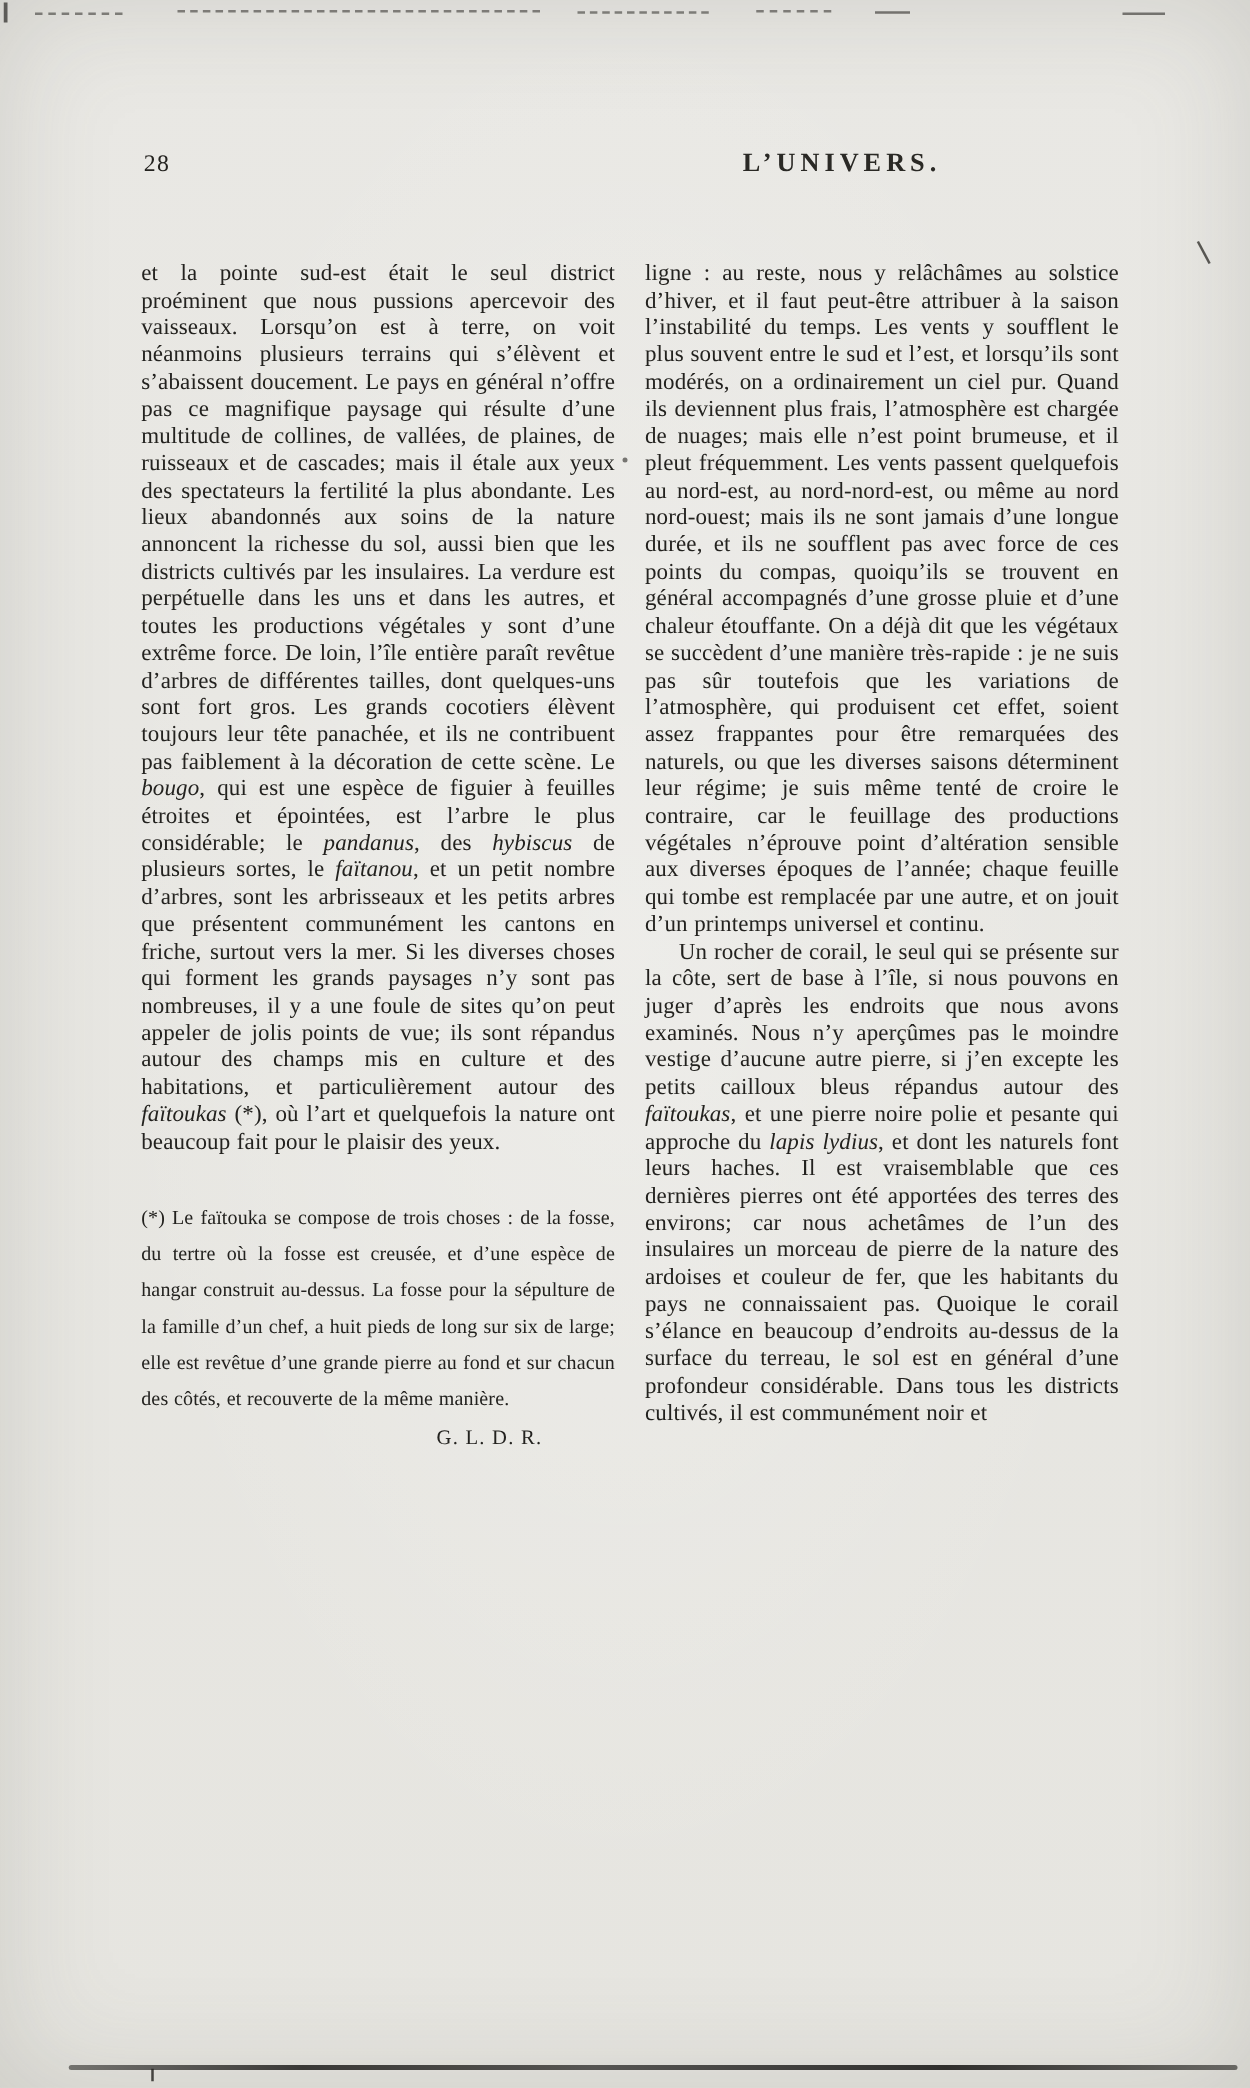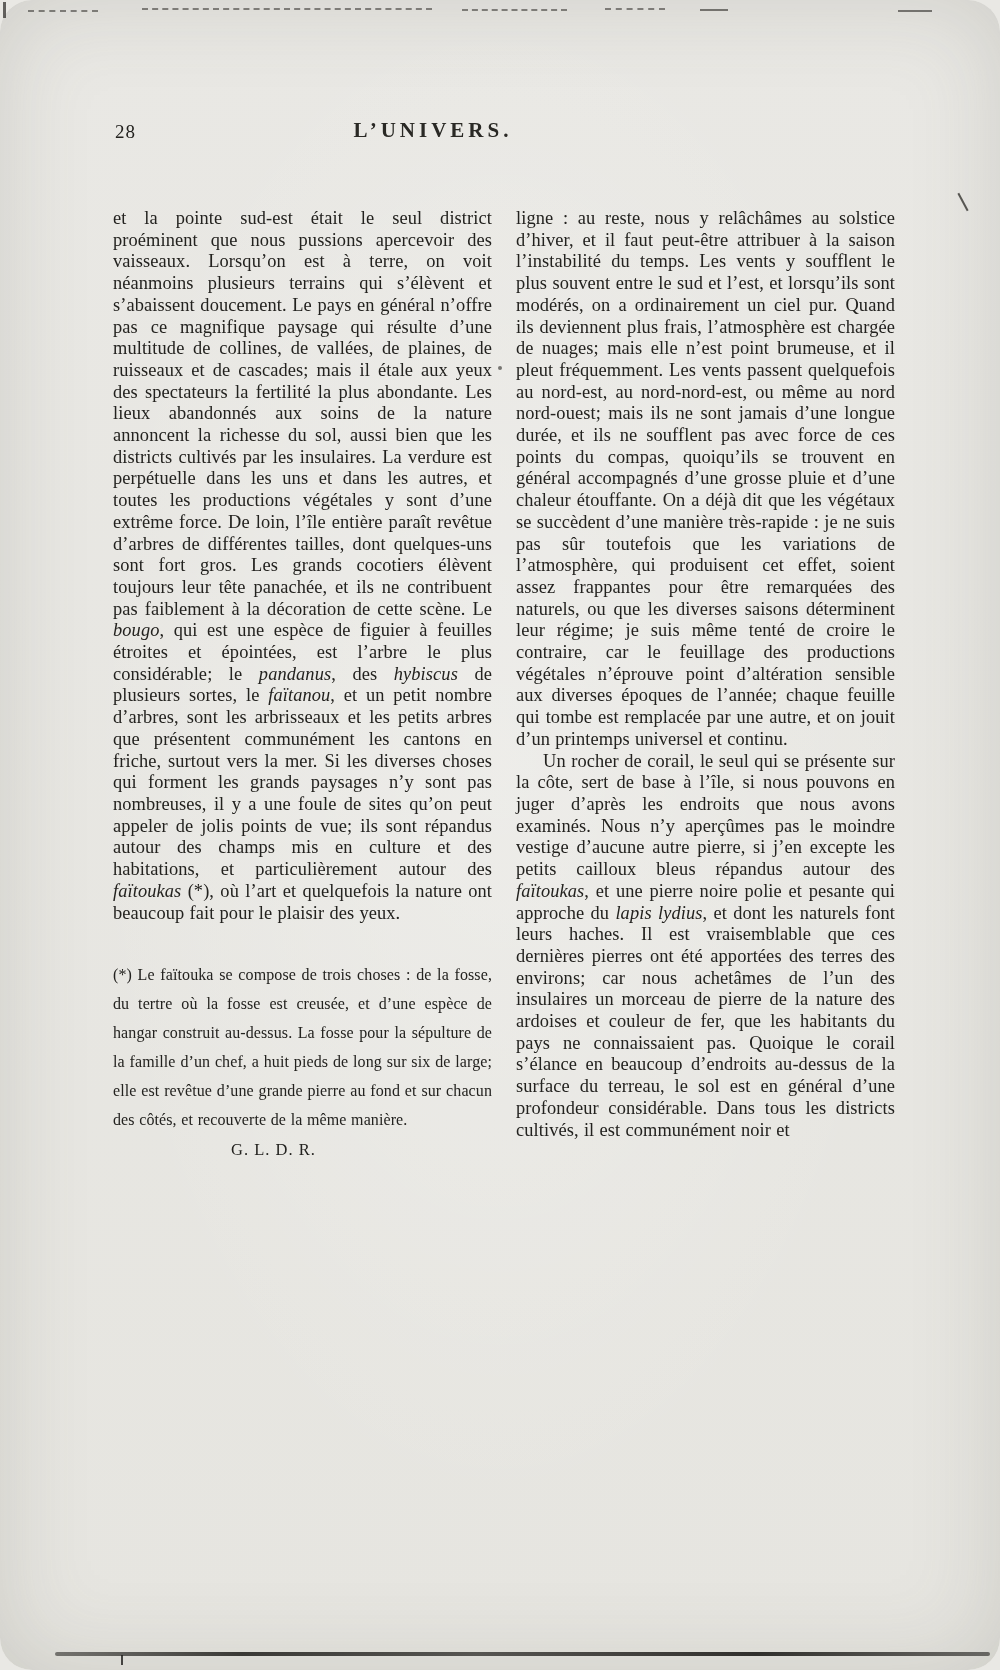--- a/index.html
+++ b/index.html
@@ -12,40 +12,39 @@
     position: relative;
     overflow: hidden;
   }
   .page {
     position: absolute;
     inset: 0;
     background:
       radial-gradient(ellipse at 50% 45%, rgba(255,255,255,0.25) 0%, rgba(0,0,0,0.0) 60%),
       linear-gradient(#e9e8e4, #e6e5e0);
     box-shadow: inset 0 0 90px rgba(90,88,80,0.18);
-    border-radius: 32px;
   }
 
   
   .page-header {
     position: absolute;
     top: 118px;
     left: 113px;
     width: 780px;
     height: 28px;
   }
   .page-number {
     position: absolute;
     left: 2px;
     top: 3px;
     font-size: 19px;
     letter-spacing: 1px;
   }
   .header-title {
-    text-align: center;
+    text-align: right;
     padding-right: 140px;
     font-size: 21px;
     letter-spacing: 4px;
     font-weight: bold;
     color: #2a2925;
   }
 
   
   .columns {
     position: absolute;
@@ -71,21 +70,21 @@
   .footnote {
     margin-top: 36px;
     font-size: 16px;
   }
   .footnote p.para {
     font-size: 16px;
     line-height: 29px;
   }
   .footnote .signature {
     margin-top: 6px;
-    text-align: center;
+    text-align: right;
     padding-right: 58px;
     font-size: 16.5px;
     letter-spacing: 1px;
   }
 
   
   .artifact { position: absolute; pointer-events: none; }
   .dash { border-top: 2px dashed rgba(45,44,40,0.55); height: 0; }
   .soliddash { background: rgba(45,44,40,0.6); height: 2px; }
   .bottom-line {

